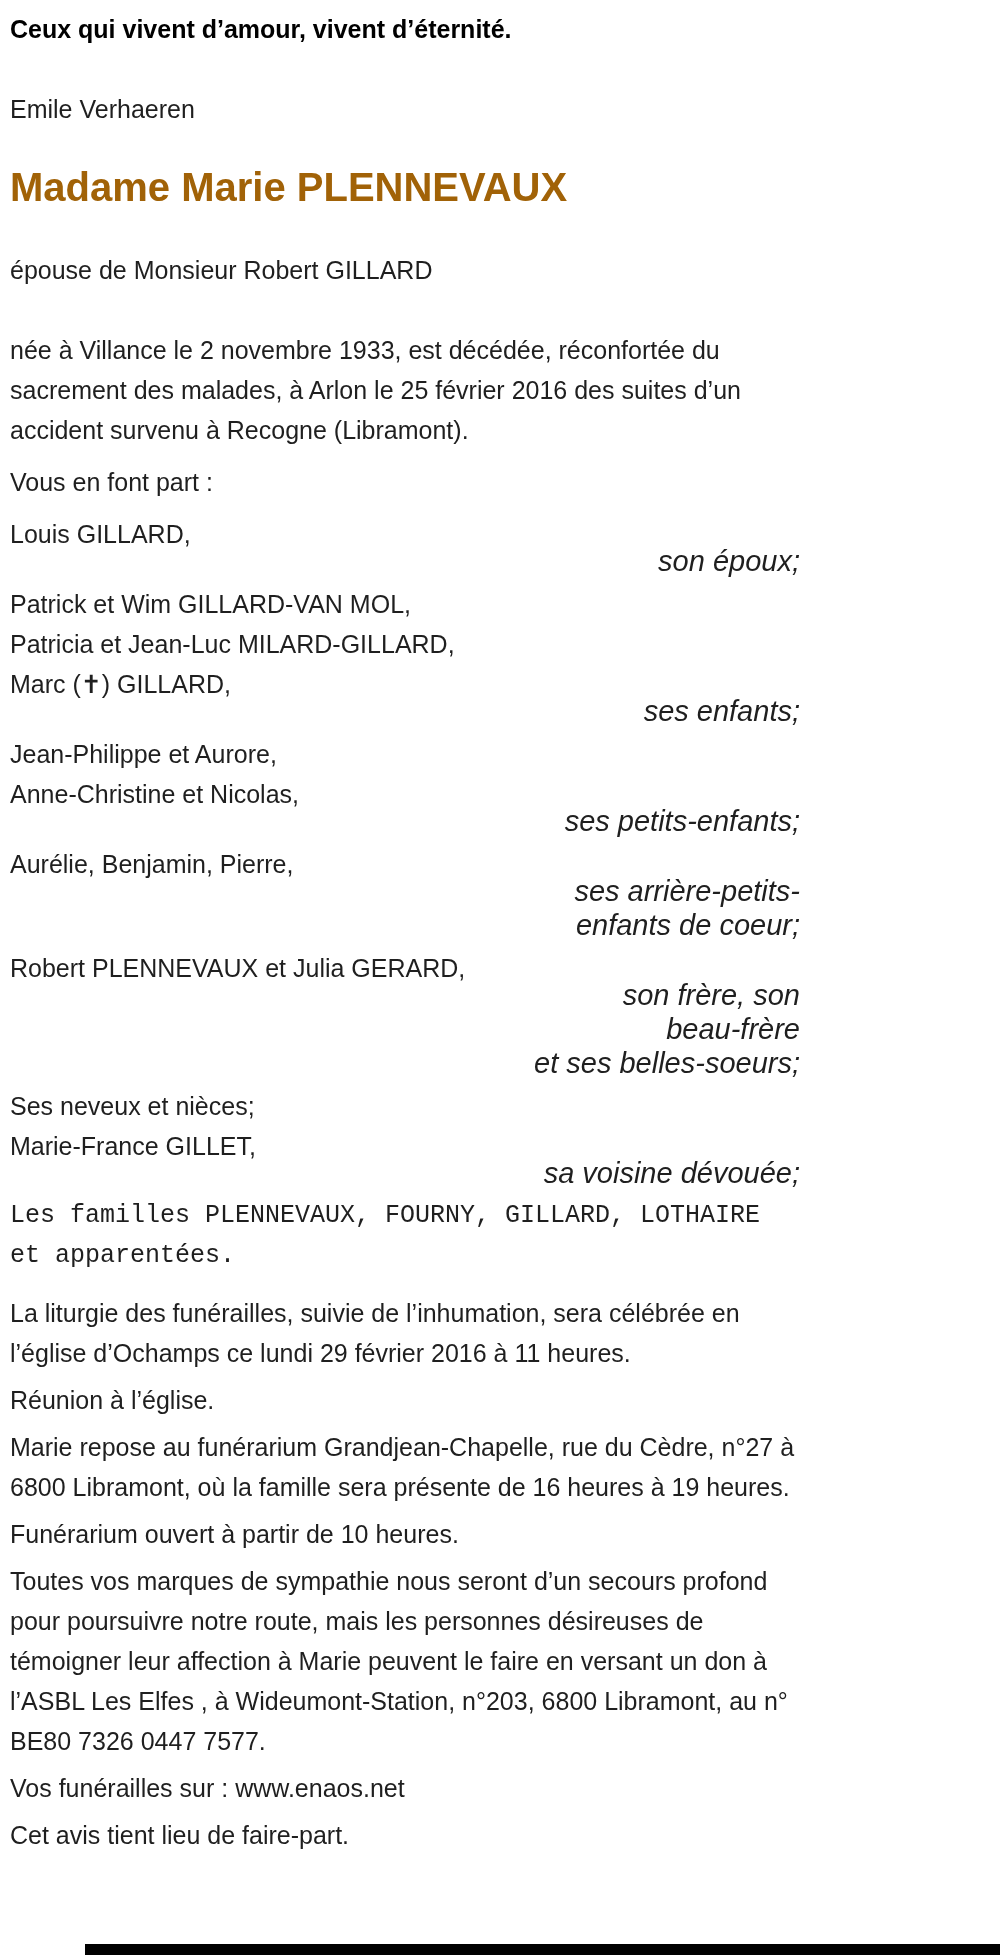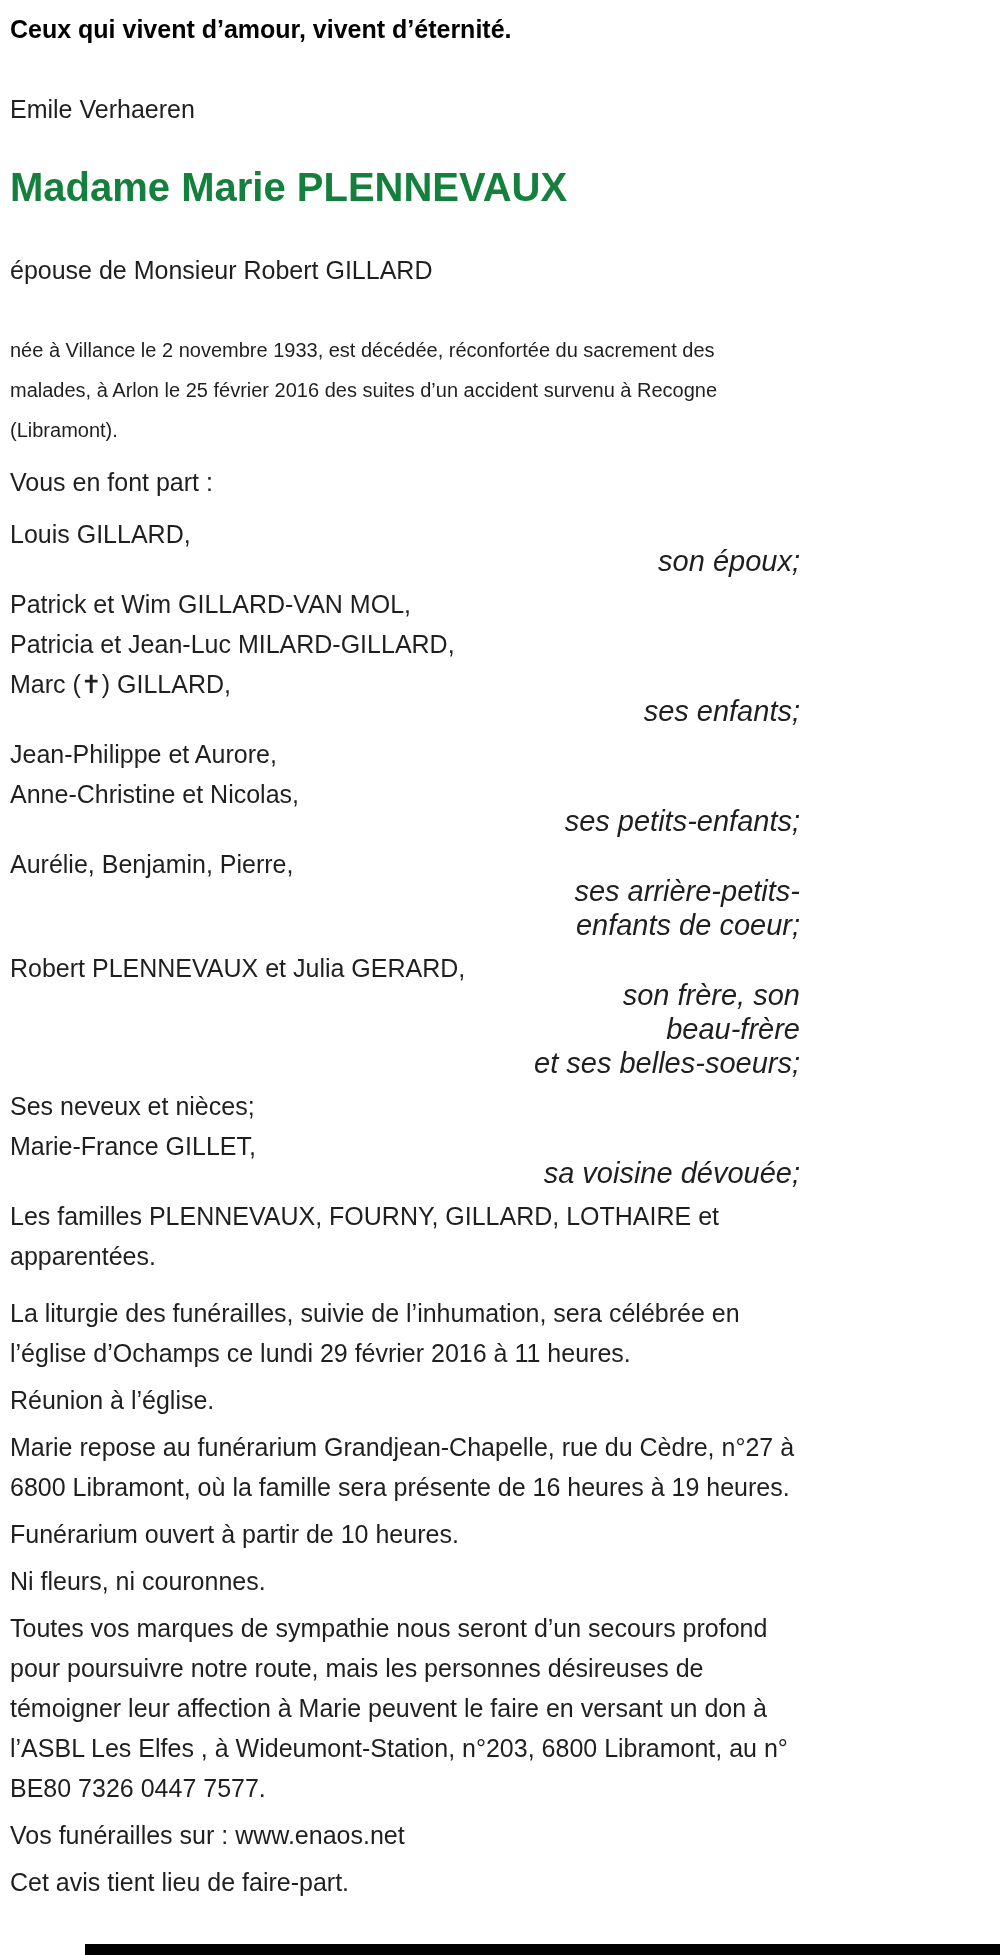--- a/index.html
+++ b/index.html
@@ -30,29 +30,29 @@
   .author {
     font-size: 25px;
     line-height: 34px;
     margin: 46px 0 0;
   }
   .title {
     font-size: 40px;
     font-weight: 700;
     line-height: 50px;
     margin: 36px 0 0;
-    color: #15803d;
+    color: #a16207;
   }
   .spouse {
     font-size: 25px;
     line-height: 40px;
     margin: 38px 0 0;
   }
   .intro {
-    font-size: 20px;
+    font-size: 25px;
     line-height: 40px;
     margin: 40px 0 0;
   }
   .announce {
     font-size: 25px;
     line-height: 40px;
     margin: 12px 0 0;
   }
   .family {
     margin-top: 12px;
@@ -67,20 +67,21 @@
   }
   .relation-line {
     font-size: 29px;
     line-height: 34px;
     margin: 0;
     font-style: italic;
     text-align: right;
   }
   .family-block.no-relation {
     margin-bottom: 17px;
+    font-family: Liberation Mono, monospace;
   }
   .paragraphs {
     margin-top: 13px;
   }
   .para {
     font-size: 25px;
     line-height: 40px;
     margin: 0 0 7px;
   }
   .condolences-url {
@@ -169,21 +170,20 @@
       <p class="name-line">Les familles PLENNEVAUX, FOURNY, GILLARD, LOTHAIRE et apparentées.</p>
     </div>
 
   </div>
 
   <div class="paragraphs">
     <p class="para">La liturgie des funérailles, suivie de l’inhumation, sera célébrée en l’église d’Ochamps ce lundi 29 février 2016 à 11 heures.</p>
     <p class="para">Réunion à l’église.</p>
     <p class="para">Marie repose au funérarium Grandjean-Chapelle, rue du Cèdre, n°27 à 6800 Libramont, où la famille sera présente de 16 heures à 19 heures.</p>
     <p class="para">Funérarium ouvert à partir de 10 heures.</p>
-    <p class="para">Ni fleurs, ni couronnes.</p>
     <p class="para">Toutes vos marques de sympathie nous seront d’un secours profond pour poursuivre notre route, mais les personnes désireuses de témoigner leur affection à Marie peuvent le faire en versant un don à l’ASBL Les Elfes , à Wideumont-Station, n°203, 6800 Libramont, au n° BE80 7326 0447 7577.</p>
     <p class="para"><span>Vos funérailles sur : </span><span class="condolences-url">www.enaos.net</span></p>
     <p class="para">Cet avis tient lieu de faire-part.</p>
   </div>
 
 </div>
 
 <div class="footer-bar"></div>
 
 </body></html>

